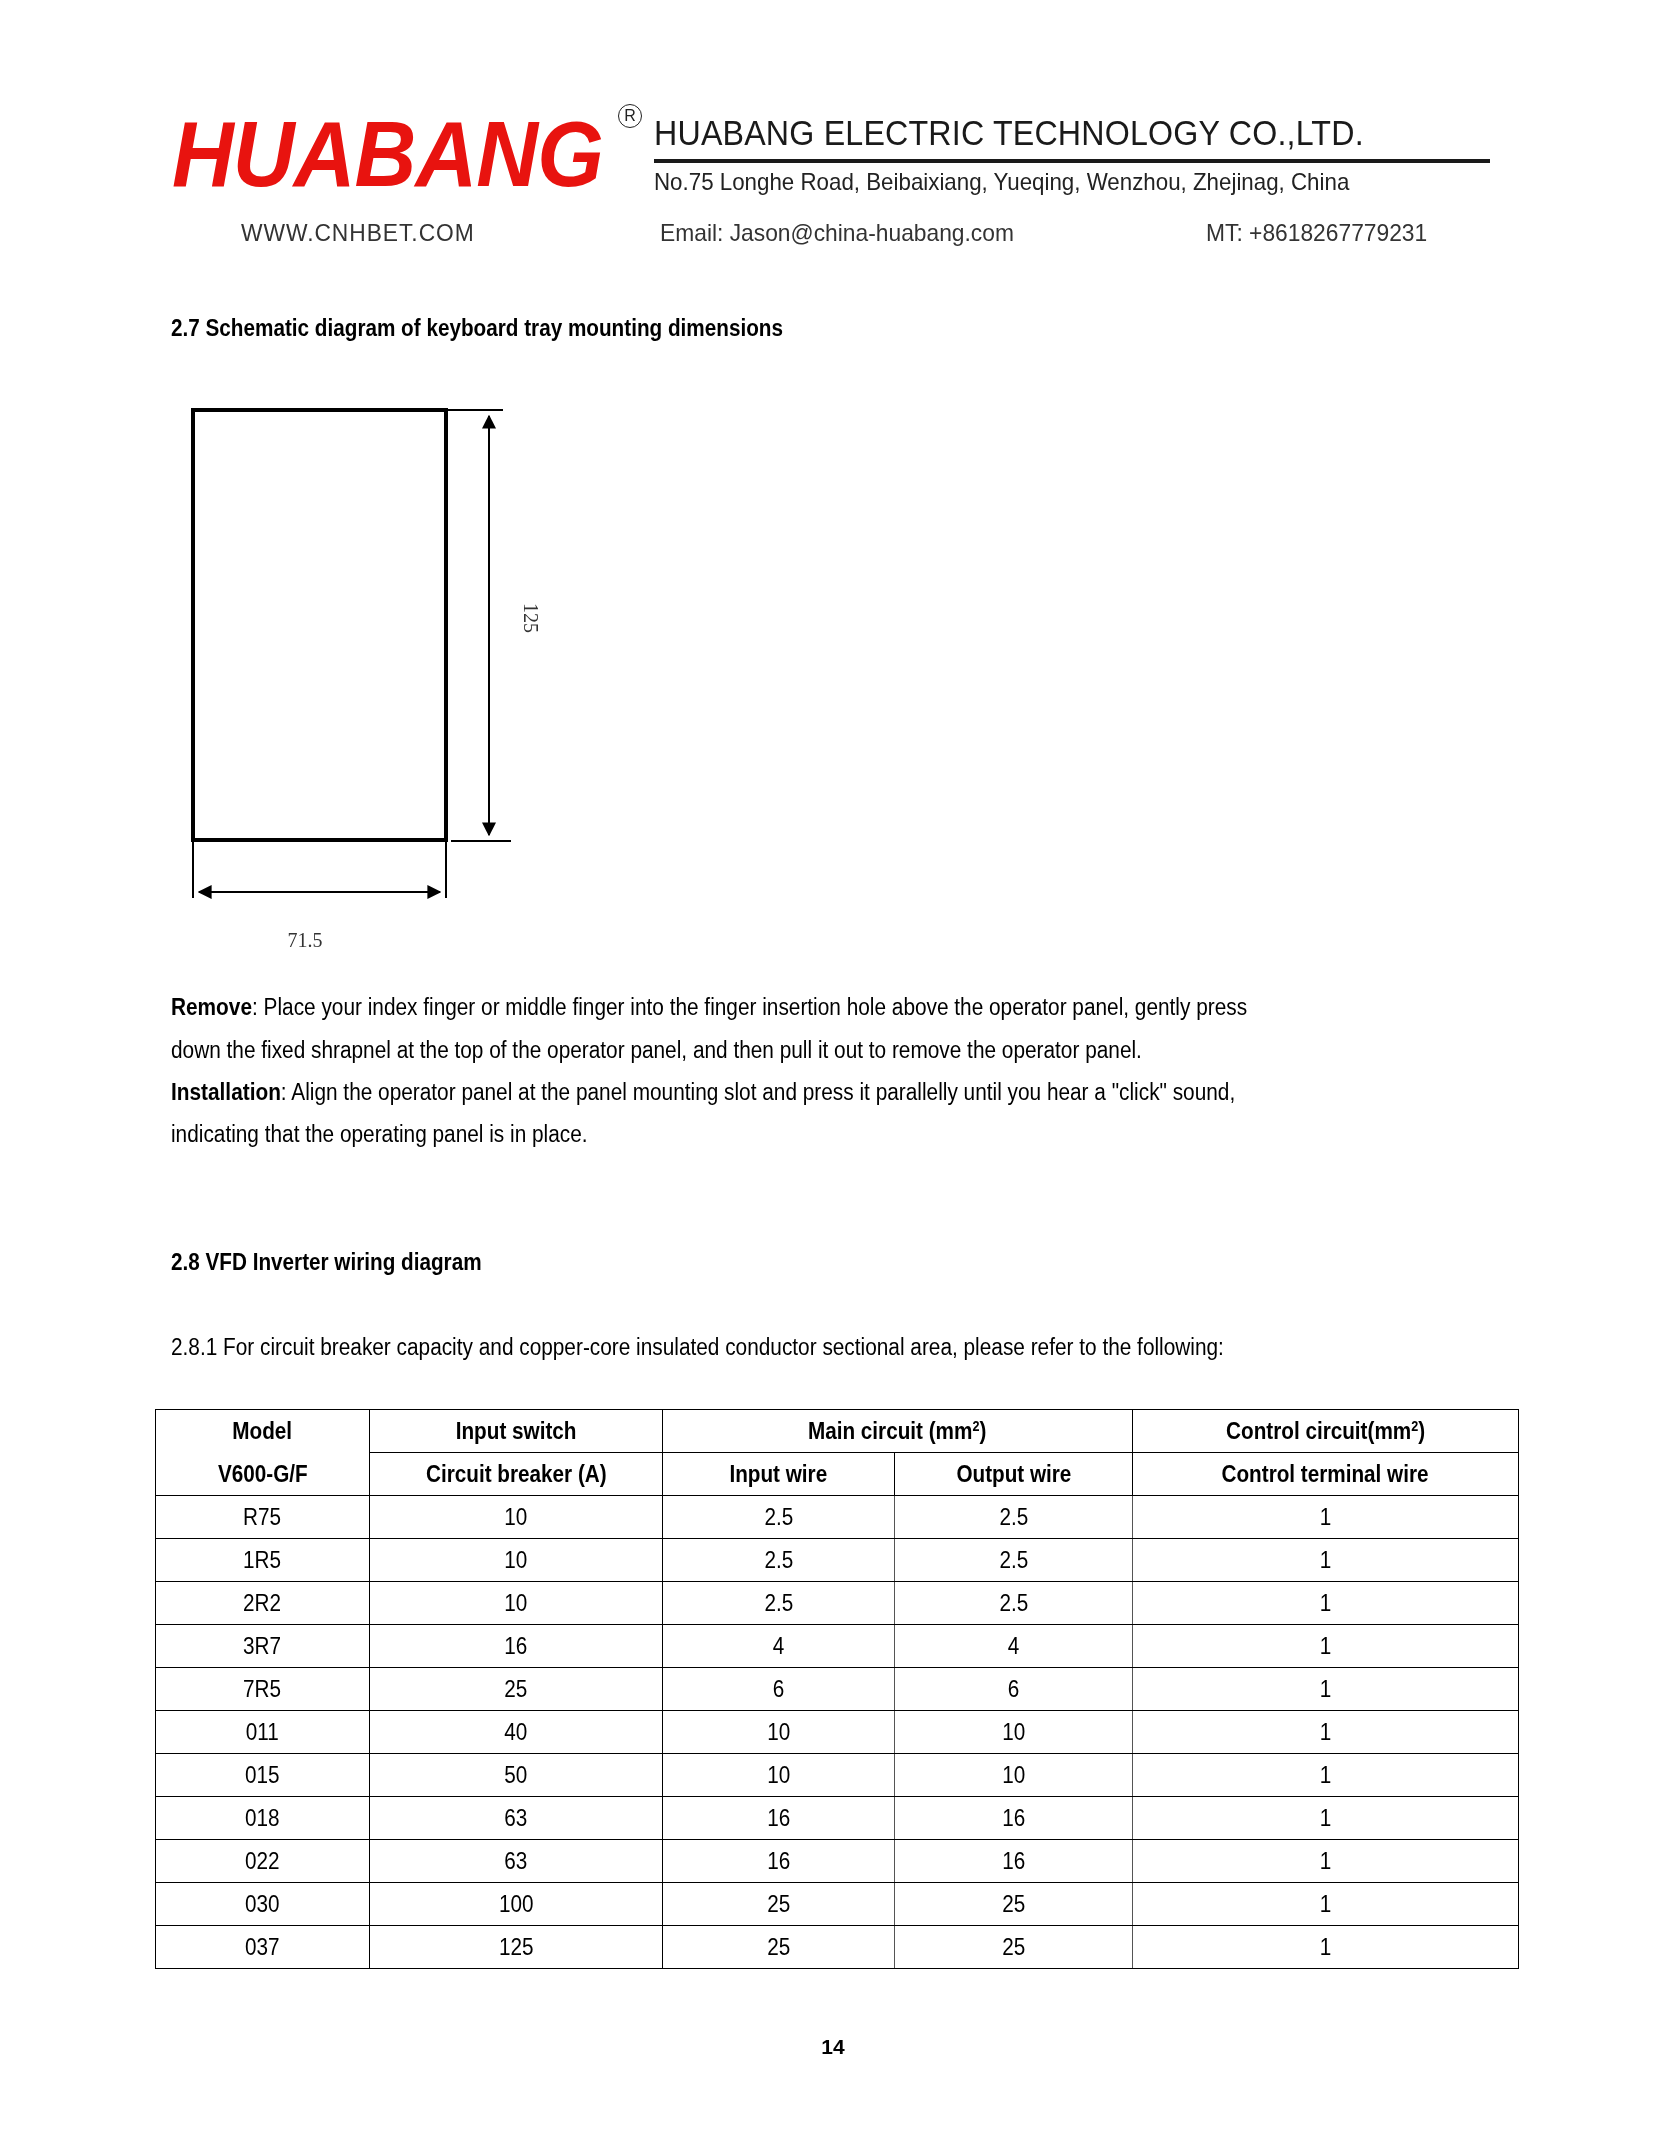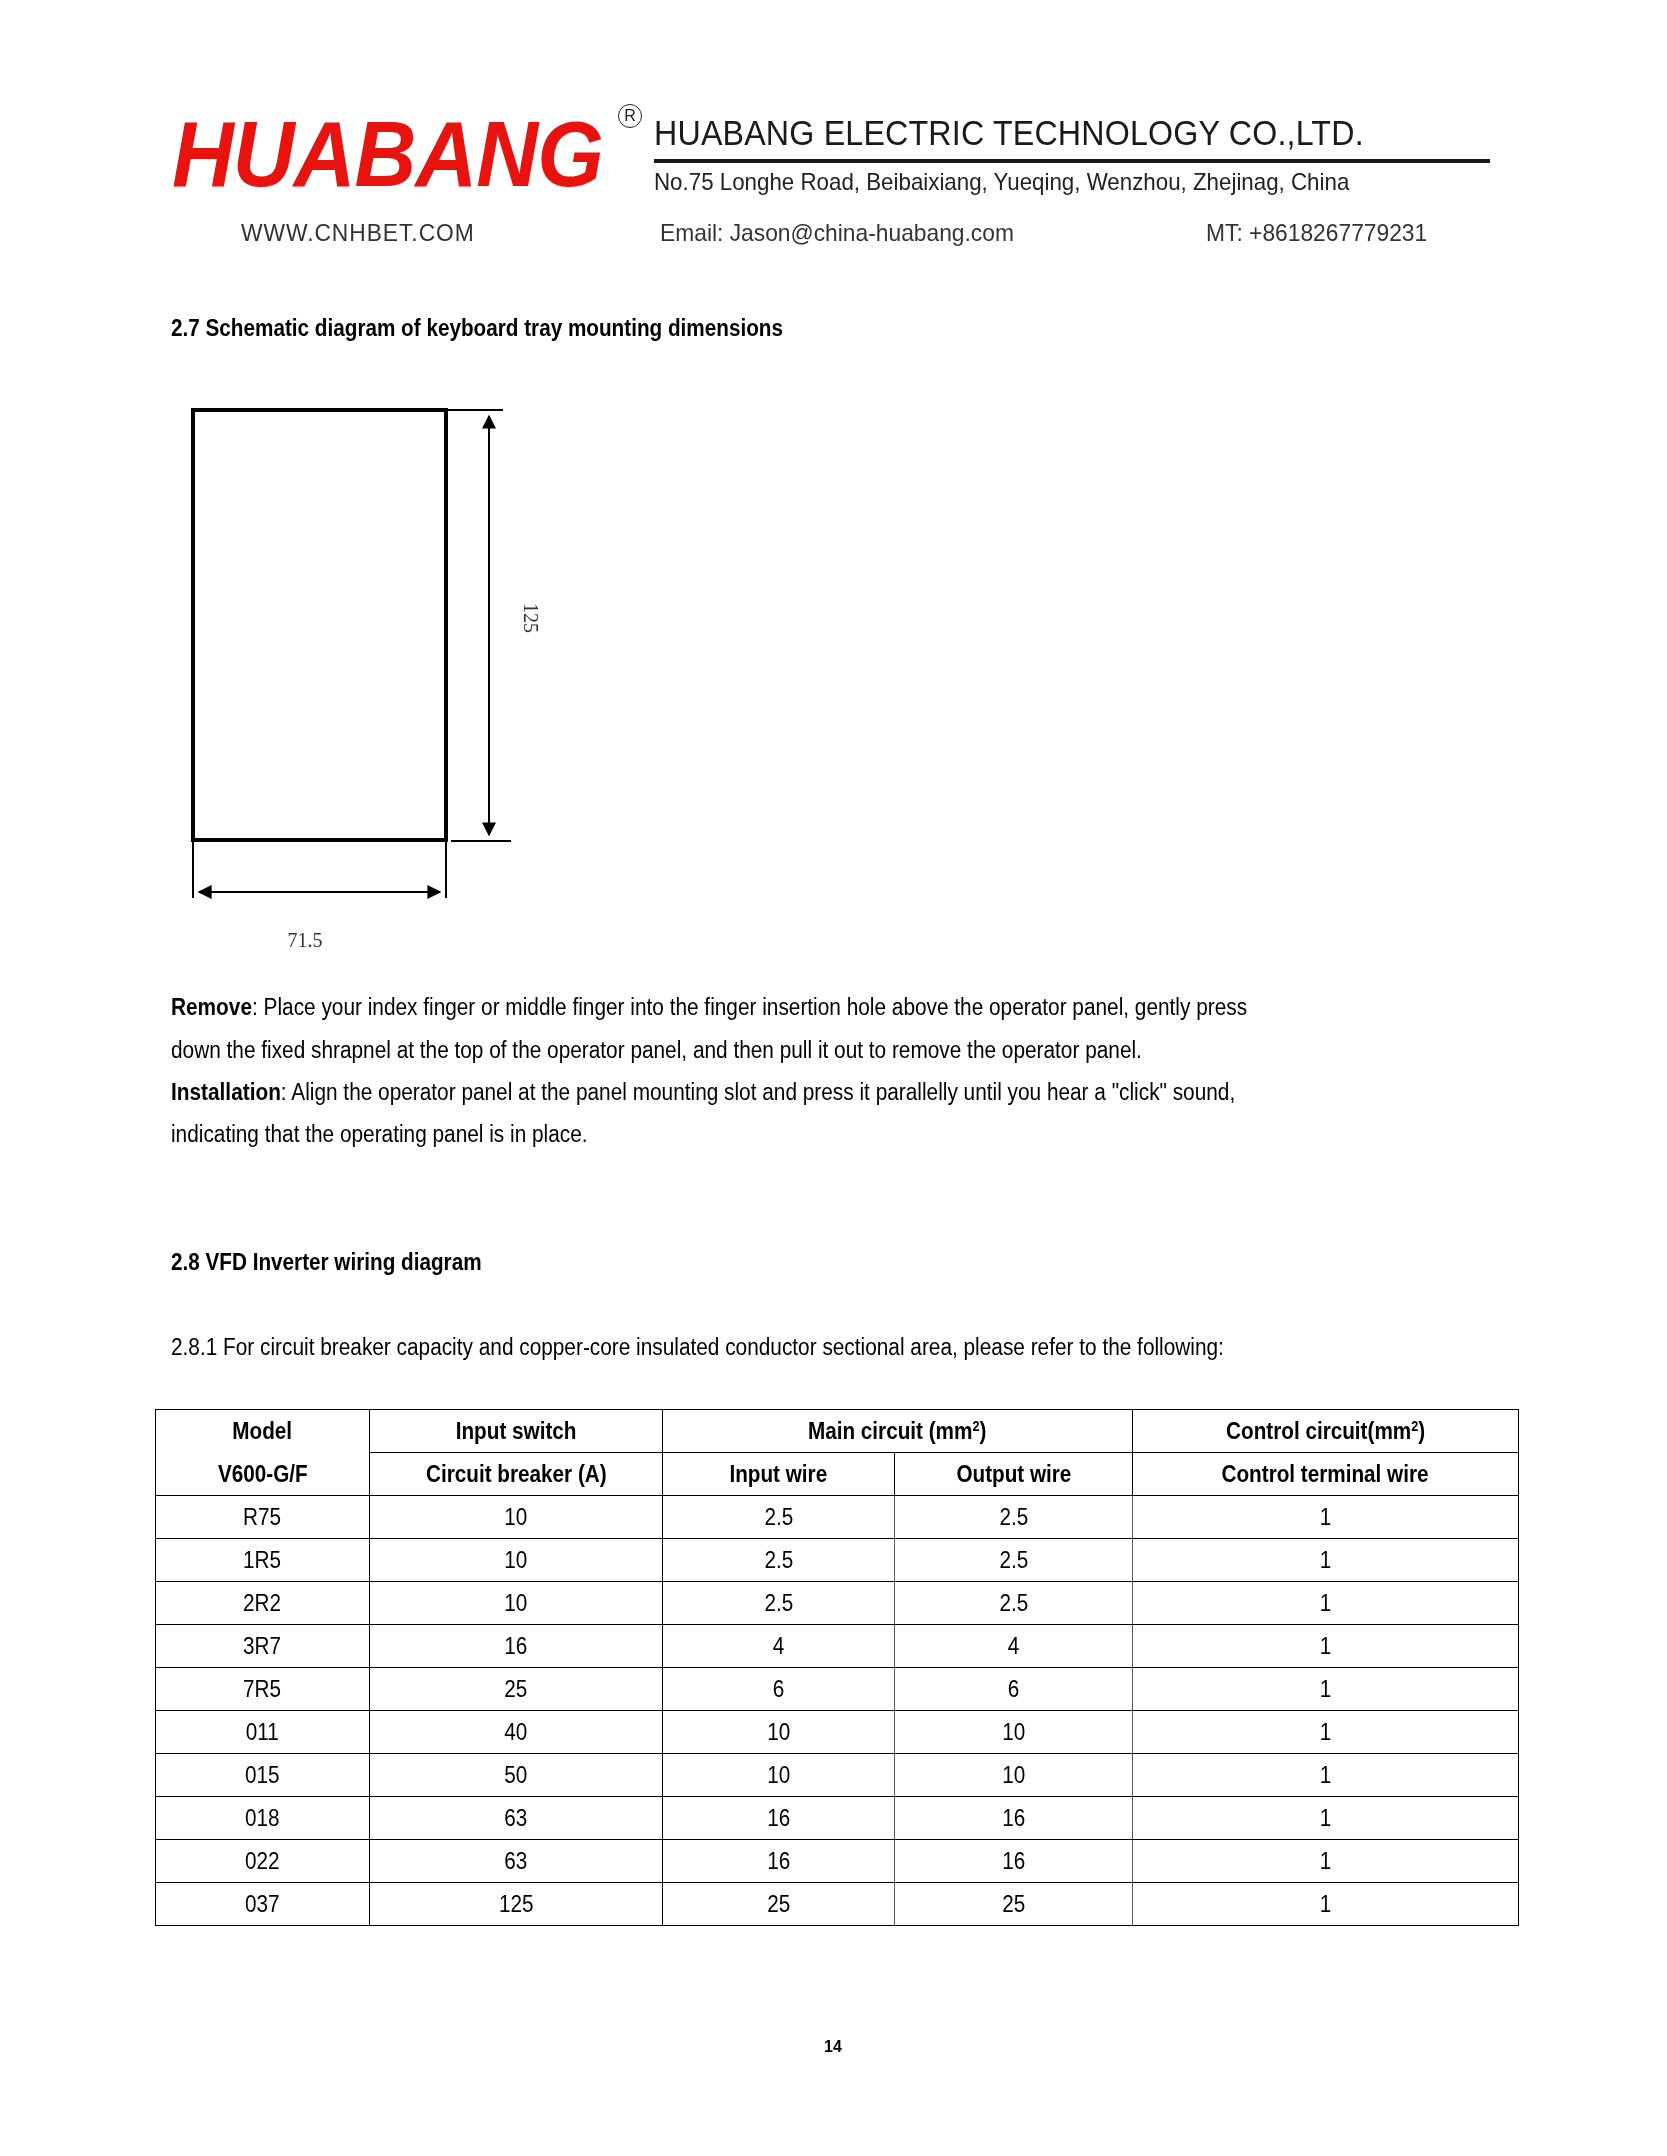--- a/index.html
+++ b/index.html
@@ -36,21 +36,21 @@
     
     .tbl { position: absolute; left: 155px; top: 1409px; width: 1363px; border-collapse: collapse;
            table-layout: fixed; font-size: 23px; text-decoration: underline; }
     .tbl td, .tbl th { border: 1.5px solid #000; text-align: center; padding: 0; height: 42px;
                        line-height: 42px; overflow: hidden; }
     .tbl th { font-weight: bold; font-size: 23px; }
     .tbl .cell-inner { display: inline-block; transform: scaleX(0.9); }
     .tbl .minor { border-left: 1px solid #555; border-right: 1px solid #555; margin-left: 29px; }
     sup { font-size: 14px; line-height: 0; vertical-align: 8px; }
 
-    .pageno { left: 813px; top: 2033px; width: 40px; text-align: center; font-weight: bold; font-size: 16px;
+    .pageno { left: 813px; top: 2033px; width: 40px; text-align: center; font-weight: bold; font-size: 21px;
               line-height: 28px; }
   </style>
 </head>
 <body>
 
 <div class="abs logo">HUABANG</div>
 <div class="abs reg">R</div>
 <div class="abs company">HUABANG ELECTRIC TECHNOLOGY CO.,LTD.</div>
 <div class="abs company-rule"></div>
 <div class="abs address">No.75 Longhe Road, Beibaixiang, Yueqing, Wenzhou, Zhejinag, China</div>
@@ -166,20 +166,27 @@
         <td><span class="cell-inner">1</span></td>
       </tr>
       <tr>
         <td><span class="cell-inner">022</span></td>
         <td><span class="cell-inner">63</span></td>
         <td class="minor"><span class="cell-inner">16</span></td>
         <td class="minor"><span class="cell-inner">16</span></td>
         <td><span class="cell-inner">1</span></td>
       </tr>
       <tr>
+        <td><span class="cell-inner">030</span></td>
+        <td><span class="cell-inner">100</span></td>
+        <td class="minor"><span class="cell-inner">25</span></td>
+        <td class="minor"><span class="cell-inner">25</span></td>
+        <td><span class="cell-inner">1</span></td>
+      </tr>
+      <tr>
         <td><span class="cell-inner">037</span></td>
         <td><span class="cell-inner">125</span></td>
         <td class="minor"><span class="cell-inner">25</span></td>
         <td class="minor"><span class="cell-inner">25</span></td>
         <td><span class="cell-inner">1</span></td>
       </tr>
     </tbody>
 </table>
 
 <div class="abs pageno">14</div>

